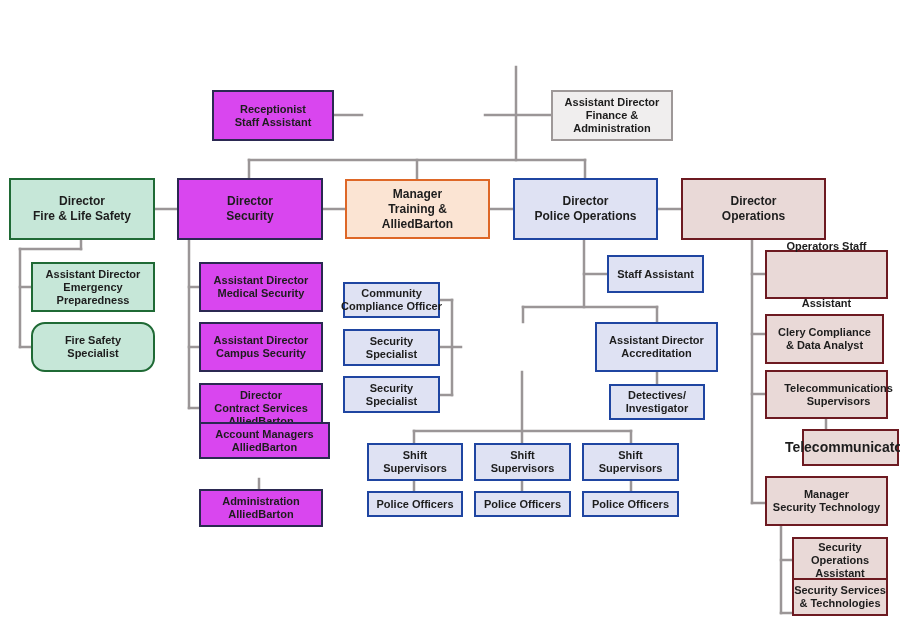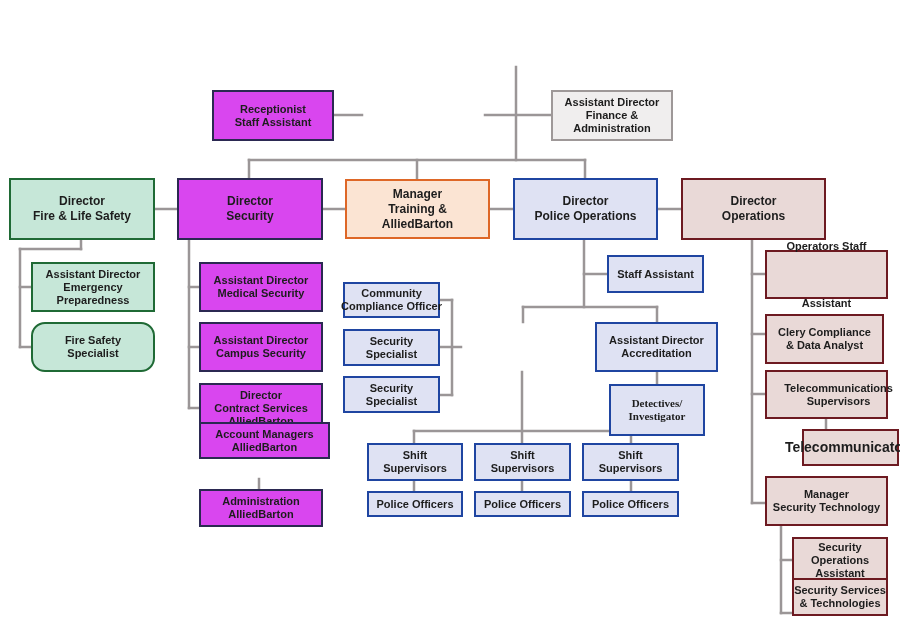--- a/index.html
+++ b/index.html
@@ -37,21 +37,21 @@
   #ad-campus{left:199px;top:322px;width:124px;height:50px;}
   #dir-contract{left:199px;top:383px;width:124px;height:50px;}
   #account-managers{left:199px;top:422px;width:131px;height:37px;text-align:right;}
   #administration{left:199px;top:489px;width:124px;height:38px;}
   #staff-assistant{left:607px;top:255px;width:97px;height:38px;}
   #community-relations{left:343px;top:282px;width:97px;height:36px;}
   #security-specialist-1{left:343px;top:329px;width:97px;height:37px;}
   #security-specialist-2{left:343px;top:376px;width:97px;height:37px;}
   #patrol-captain{left:461px;top:322px;width:123px;height:50px;}
   #ad-investigations{left:595px;top:322px;width:123px;height:50px;}
-  #detectives{left:609px;top:384px;width:96px;height:52px;font-family:Liberation Serif, serif;}
+  #detectives{left:609px;top:384px;width:96px;height:36px;}
   #shift-1{left:367px;top:443px;width:96px;height:38px;}
   #shift-2{left:474px;top:443px;width:97px;height:38px;}
   #shift-3{left:582px;top:443px;width:97px;height:38px;}
   #police-officers-1{left:367px;top:491px;width:96px;height:26px;}
   #police-officers-2{left:474px;top:491px;width:97px;height:26px;}
   #police-officers-3{left:582px;top:491px;width:97px;height:26px;}
   #operators-staff{left:765px;top:250px;width:123px;height:49px;gap:44px;}
   #clery{left:765px;top:314px;width:119px;height:50px;text-align:right;}
   #telecom-supervisors{left:765px;top:370px;width:123px;height:49px;padding-left:24px;}
   #telecommunicators{left:778px;top:429px;width:97px;height:37px;}

